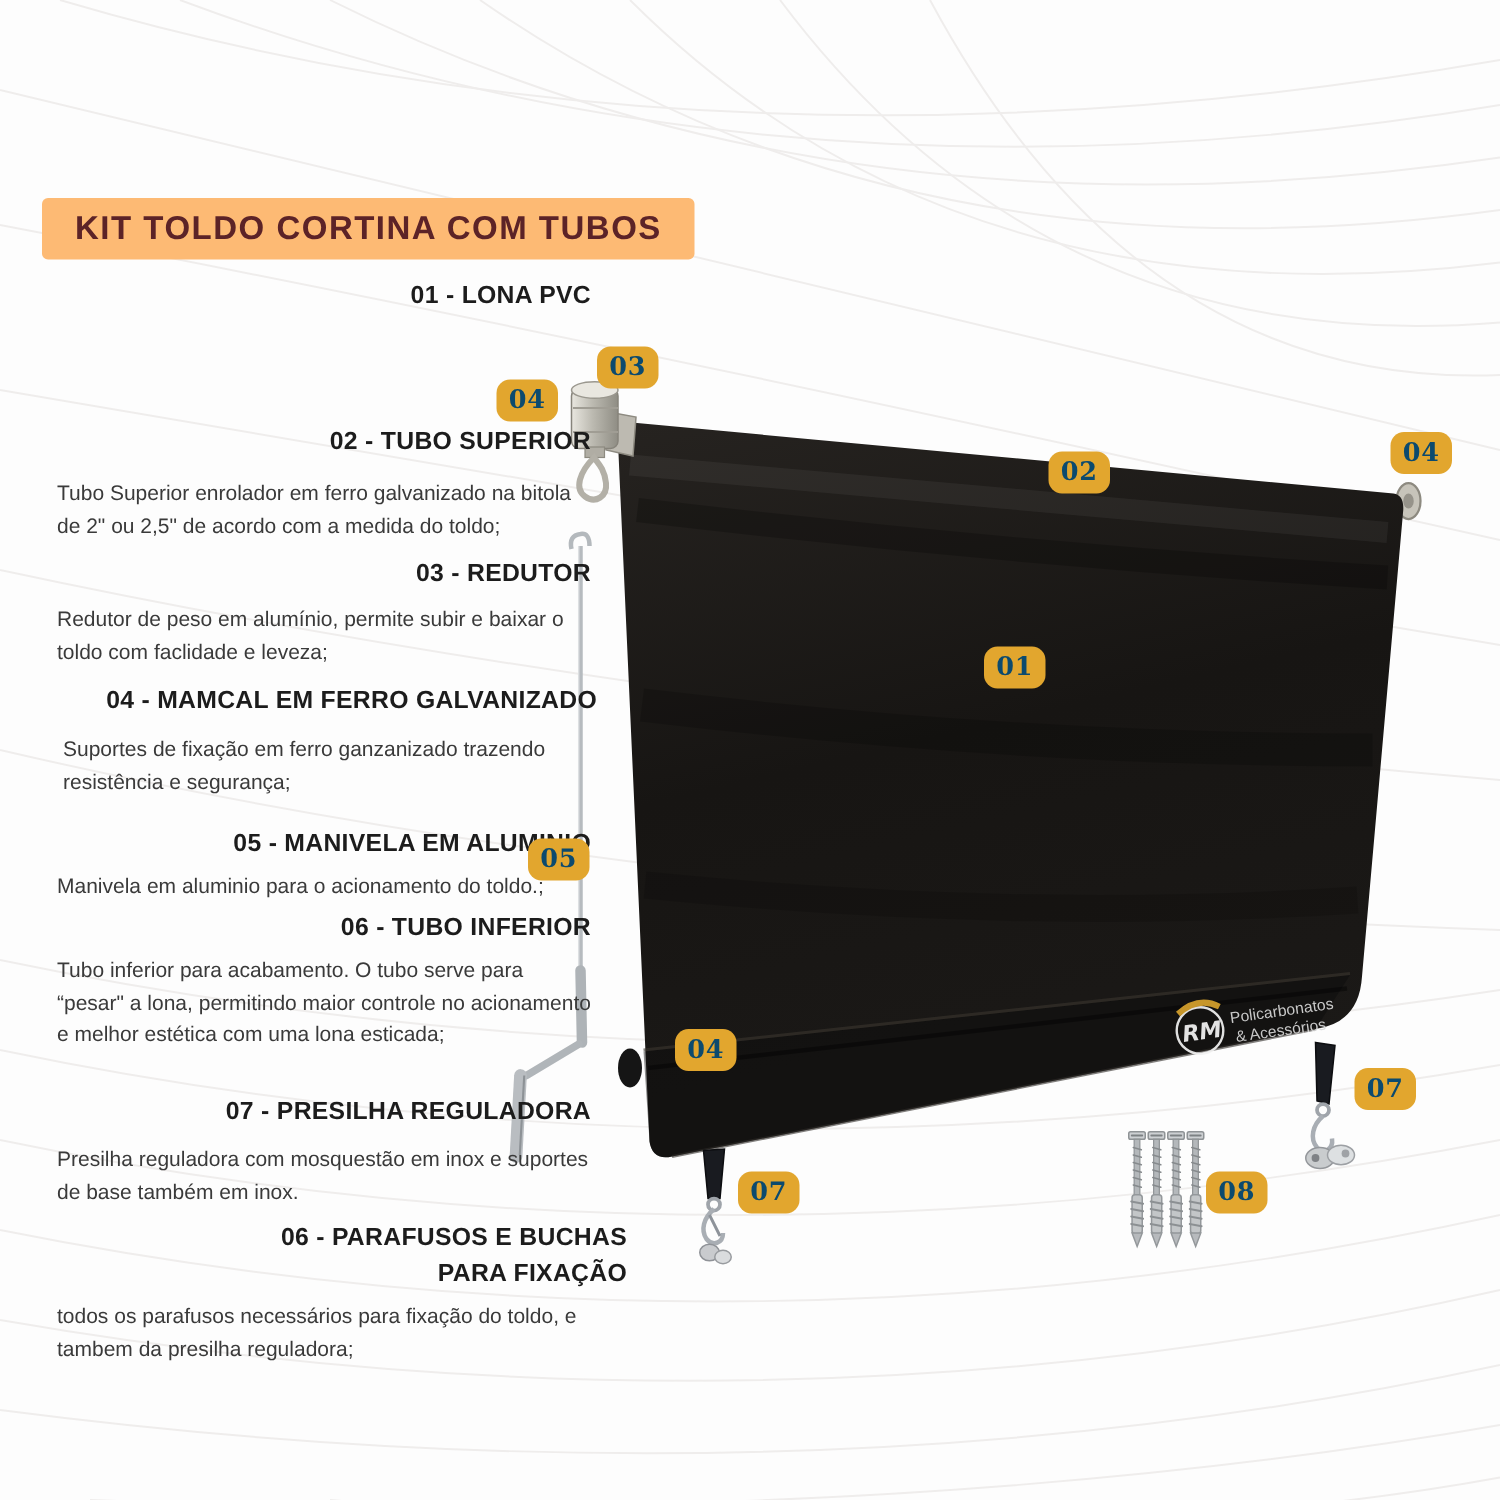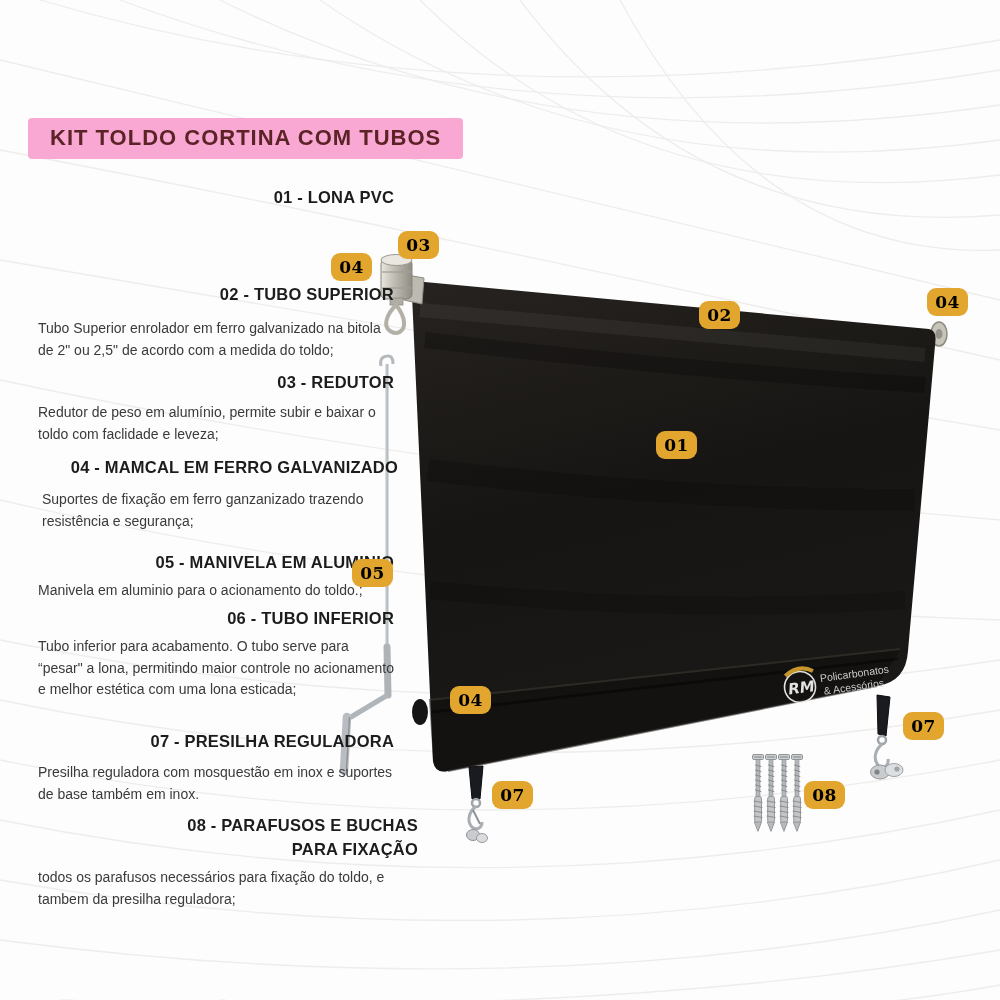--- a/index.html
+++ b/index.html
@@ -2,42 +2,42 @@
 <html><head>
 <meta charset="utf-8">
 <style>
   html,body{margin:0;padding:0;background:#fff;}
   #canvas{position:relative;width:1000px;height:1000px;background:#fdfdfd;overflow:hidden;
           font-family:"Liberation Sans",sans-serif;}
   svg{display:block;}
   .layer{position:absolute;left:0;top:0;}
 
   
-  .title-badge{position:absolute;left:28px;top:118px;background:#f9a8d4;border-radius:4px;
+  .title-badge{position:absolute;left:28px;top:132px;background:#fdba74;border-radius:4px;
                padding:7px 22px 8px 22px;z-index:5;}
   .title-badge span{font-size:22px;font-weight:600;color:#5c2327;letter-spacing:1px;}
 
   
   .sec{position:absolute;left:38px;width:356px;z-index:5;}
   .sec h3{margin:0 0 5px 0;font-size:16.5px;font-weight:bold;color:#1c1c1c;
           letter-spacing:.2px;white-space:pre-line;line-height:1.45;text-align:right;}
   .sec p{margin:0;font-size:14px;line-height:1.55;color:#3a3a3a;white-space:pre-line;}
   #sec1{top:186px;}
   #sec2{top:283px;} #sec2 p{margin-top:11px;}
   #sec3{top:371px;} #sec3 p{margin-top:7px;}
   #sec4{top:456px;left:42px;} #sec4 p{margin-top:9px;}
   #sec5{top:551px;}
   #sec6{top:607px;}
   #sec7{top:730px;} #sec7 p{margin-top:8px;}
   #sec8{top:814px;width:380px;}
 
   
   .badge{position:absolute;width:41px;height:28px;background:#e2a62e;border-radius:9px;
          display:flex;align-items:center;justify-content:center;z-index:10;
-         font-family:"DejaVu Serif",serif;font-weight:bold;font-size:17px;color:#000000;
+         font-family:"DejaVu Serif",serif;font-weight:bold;font-size:17px;color:#0c4a6e;
          letter-spacing:.5px;}
 </style>
 </head>
 <body>
 
 <div id="canvas">
 
   <svg class="layer" width="1000" height="1000">
     <g stroke="#efedec" stroke-width="1.3" fill="none">
       <path d="M40,0 Q480,130 1000,40"></path>
@@ -209,21 +209,21 @@
   </div>
   <div class="sec" id="sec6">
     <h3>06 - TUBO INFERIOR</h3>
     <p>Tubo inferior para acabamento. O tubo serve para “pesar" a lona, permitindo maior controle no acionamento e melhor estética com uma lona esticada;</p>
   </div>
   <div class="sec" id="sec7">
     <h3>07 - PRESILHA REGULADORA</h3>
     <p>Presilha reguladora com mosquestão em inox e suportes de base também em inox.</p>
   </div>
   <div class="sec" id="sec8">
-    <h3>08 - PARAFUSOS E BUCHAS
+    <h3>06 - PARAFUSOS E BUCHAS
 PARA FIXAÇÃO</h3>
     <p>todos os parafusos necessários para fixação do toldo, e tambem da presilha reguladora;</p>
   </div>
 
   <div class="badge" style="left:398px;top:231px">03</div>
   <div class="badge" style="left:331px;top:253px">04</div>
   <div class="badge" style="left:699px;top:301px">02</div>
   <div class="badge" style="left:927px;top:288px">04</div>
   <div class="badge" style="left:656px;top:431px">01</div>
   <div class="badge" style="left:352px;top:559px">05</div>

